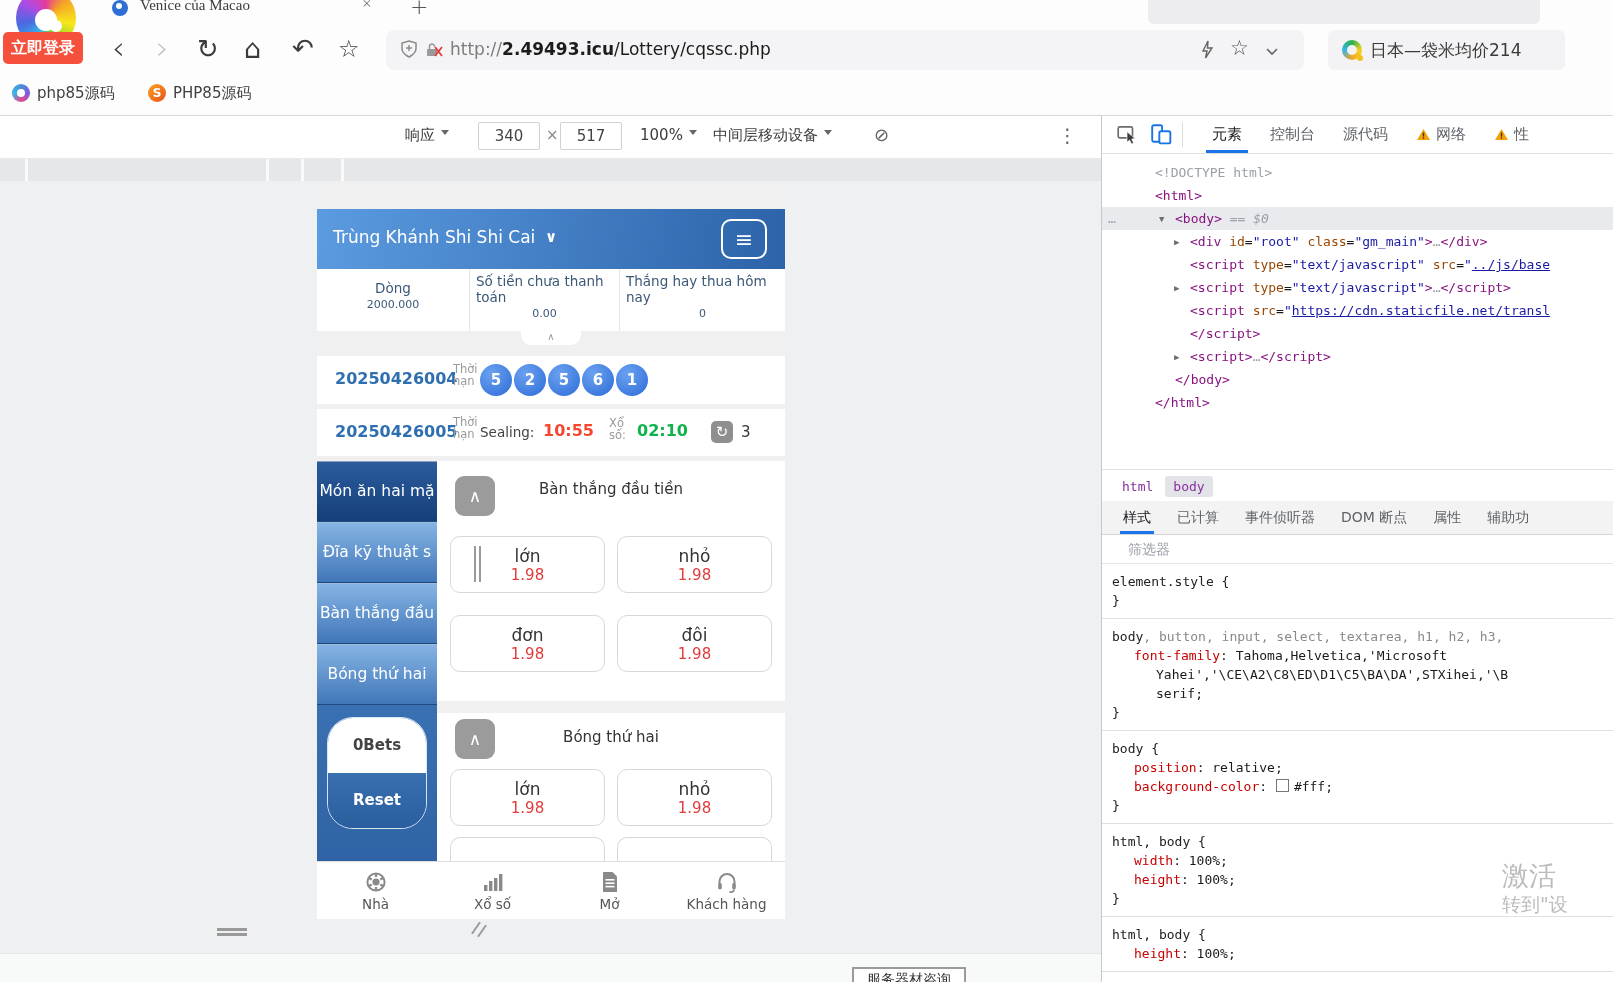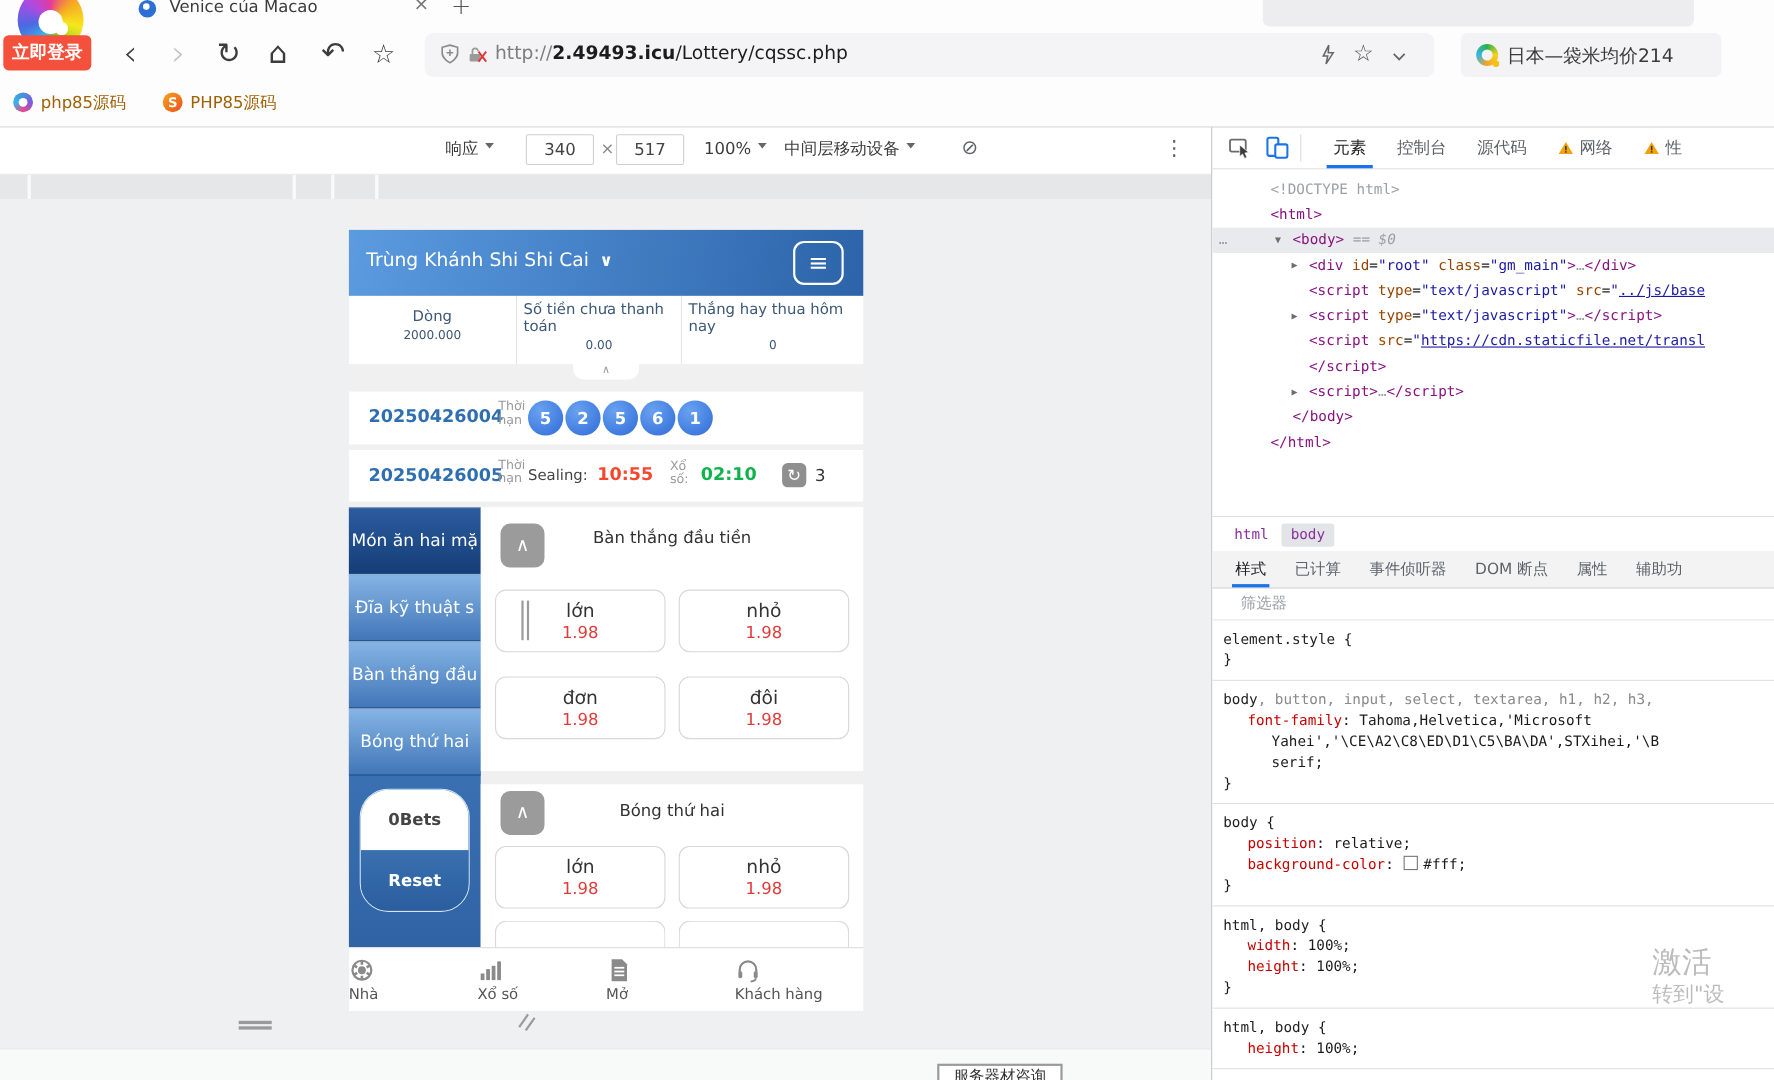--- a/index.html
+++ b/index.html
@@ -8,21 +8,21 @@
   .abs{position:absolute}
 
   
   .chrome{position:absolute;left:0;top:0;width:1613px;height:115px;background:#fdfdfd;}
   .logo-swirl{position:absolute;left:16px;top:-12px;width:60px;height:60px;border-radius:50%;
     background:conic-gradient(#e6399b,#f5a623,#f8e71c,#7ed321,#35b5e9,#4a69e2,#b04ae2,#e6399b);}
   .logo-swirl::after{content:"";position:absolute;left:19px;top:21px;width:22px;height:22px;border-radius:50%;background:#fff;}
   .logo-swirl::before{content:"";position:absolute;left:34px;top:32px;width:12px;height:12px;border-radius:50%;background:#fff;}
   .logo-badge{position:absolute;left:3px;top:32px;width:80px;height:32px;background:#f4503c;border-radius:5px;
     color:#fff;font-size:16px;font-weight:bold;text-align:center;line-height:32px;}
-  .tab{position:absolute;left:114px;top:0;width:330px;height:28px;}
+  .tab{position:absolute;left:100px;top:0;width:330px;height:28px;font-family:Liberation Serif, serif;}
   .tab-fav{position:absolute;left:12px;top:0;width:16px;height:16px;border-radius:50%;background:#2e6fd6;}
   .tab-fav::after{content:"";position:absolute;left:4px;top:3px;width:6px;height:6px;border-radius:50%;background:#fff;}
   .tab-title{position:absolute;left:40px;top:-3px;font-size:15px;color:#3c3c3c;white-space:nowrap;}
   .tab-close{position:absolute;left:262px;top:-6px;font-size:17px;color:#777;}
   .newtab{position:absolute;left:410px;top:-7px;font-size:22px;color:#555;font-weight:300;}
   .tabstrip-right{position:absolute;left:1148px;top:0;width:392px;height:24px;background:#ededef;border-radius:0 0 6px 6px;}
   .navrow{position:absolute;left:0;top:28px;width:1613px;height:44px;}
   .navico{position:absolute;top:0;color:#3c3c3c;text-align:center;cursor:default;}
   .ni-back{left:112px;top:1px;font-size:32px;font-weight:300;}
   .ni-fwd{left:156px;top:1px;font-size:32px;font-weight:300;color:#c4c4c4;}
@@ -43,21 +43,21 @@
   .search-logo::before{content:"";position:absolute;left:15px;top:15px;width:6px;height:6px;border-radius:50%;background:#f2c21a;z-index:2}
   .search-text{position:absolute;left:42px;top:9px;font-size:17px;color:#3a3a3a;white-space:nowrap;}
   .bookmarks{position:absolute;left:0;top:72px;width:1613px;height:43px;border-bottom:1px solid #e2e2e2;}
   .bm{position:absolute;top:8px;height:26px;display:flex;align-items:center;gap:7px;}
   .bm:nth-child(1){left:12px}
   .bm:nth-child(2){left:148px}
   .bm-ic{width:18px;height:18px;border-radius:50%;flex:0 0 18px;text-align:center;}
   .bm-ic1{background:conic-gradient(#4a90d9,#7b5be0,#e64a8e,#35b5e9,#4a90d9);}
   .bm-ic1::after{content:"";display:block;margin:5px auto 0;width:8px;height:8px;border-radius:50%;background:#fff;}
   .bm-ic2{background:linear-gradient(135deg,#f7a21b,#e8521f);color:#fff;font-size:12px;font-weight:bold;line-height:18px;}
-  .bm-label{font-size:15px;color:#a16207;white-space:nowrap;}
+  .bm-label{font-size:15px;color:#404040;white-space:nowrap;}
 
   
   .emulator{position:absolute;left:0;top:115px;width:1101px;height:867px;background:#eff0f1;border-top:1px solid #d8d8d8;}
   .devicebar{position:absolute;left:0;top:0;width:1101px;height:42px;background:#fff;border-bottom:1px solid #eaeaea;}
   .db-item{position:absolute;top:10px;font-size:15px;color:#3c3c3c;white-space:nowrap;}
   .caret{display:inline-block;width:0;height:0;border:4px solid transparent;border-top:5px solid #666;margin-left:6px;vertical-align:1px;}
   .dim-input{position:absolute;top:6px;width:60px;height:26px;border:1px solid #d0d0d0;border-radius:2px;background:#fff;
      text-align:center;font-size:15px;color:#444;font-family:inherit;padding:0;}
   .rulerstrip{position:absolute;left:0;top:43px;width:1101px;height:22px;background:#e6e7e8;}
   .rdiv{position:absolute;top:0;width:3px;height:22px;background:#fafafa;}
@@ -121,21 +121,21 @@
   .bet-grid{position:absolute;left:13px;top:75px;width:322px;display:flex;flex-wrap:wrap;gap:22px 12px;}
   .bsec2 .bet-grid{top:56px;}
   .bet-btn{box-sizing:border-box;width:155px;height:57px;border:1px solid #d8d8d8;border-radius:10px;background:#fff;
      display:flex;flex-direction:column;align-items:center;justify-content:center;}
   .bet-name{font-size:17px;color:#333;line-height:20px;}
   .bet-odds{font-size:15px;color:#e23b3b;line-height:18px;}
   .partial-grid{position:absolute;left:13px;top:124px;width:322px;display:flex;gap:12px;}
   .partial-grid .bet-btn{height:30px;border-radius:10px 10px 0 0;border-bottom:none;}
 
   .tabbar{position:absolute;left:0;top:679px;width:468px;height:58px;background:#fff;border-top:1px solid #ddd;display:flex;}
-  .tb-item{flex:1;display:flex;flex-direction:column;justify-content:center;gap:2px;}
+  .tb-item{flex:1;display:flex;flex-direction:column;align-items:center;justify-content:center;gap:2px;}
   .tb-label{font-size:13.5px;color:#555;}
 
   .h-resize{position:absolute;left:474px;top:430px;width:10px;height:40px;}
   .h-resize span{position:absolute;top:0;width:2px;height:36px;background:#9a9a9a;}
   .h-resize span:nth-child(1){left:0}
   .h-resize span:nth-child(2){left:5px}
   .corner-resize{position:absolute;left:469px;top:805px;width:16px;height:16px;}
   .corner-resize span{position:absolute;width:14px;height:2px;background:#9a9a9a;transform:rotate(-55deg);}
   .corner-resize span:nth-child(1){left:0;top:6px}
   .corner-resize span:nth-child(2){left:6px;top:9px}

